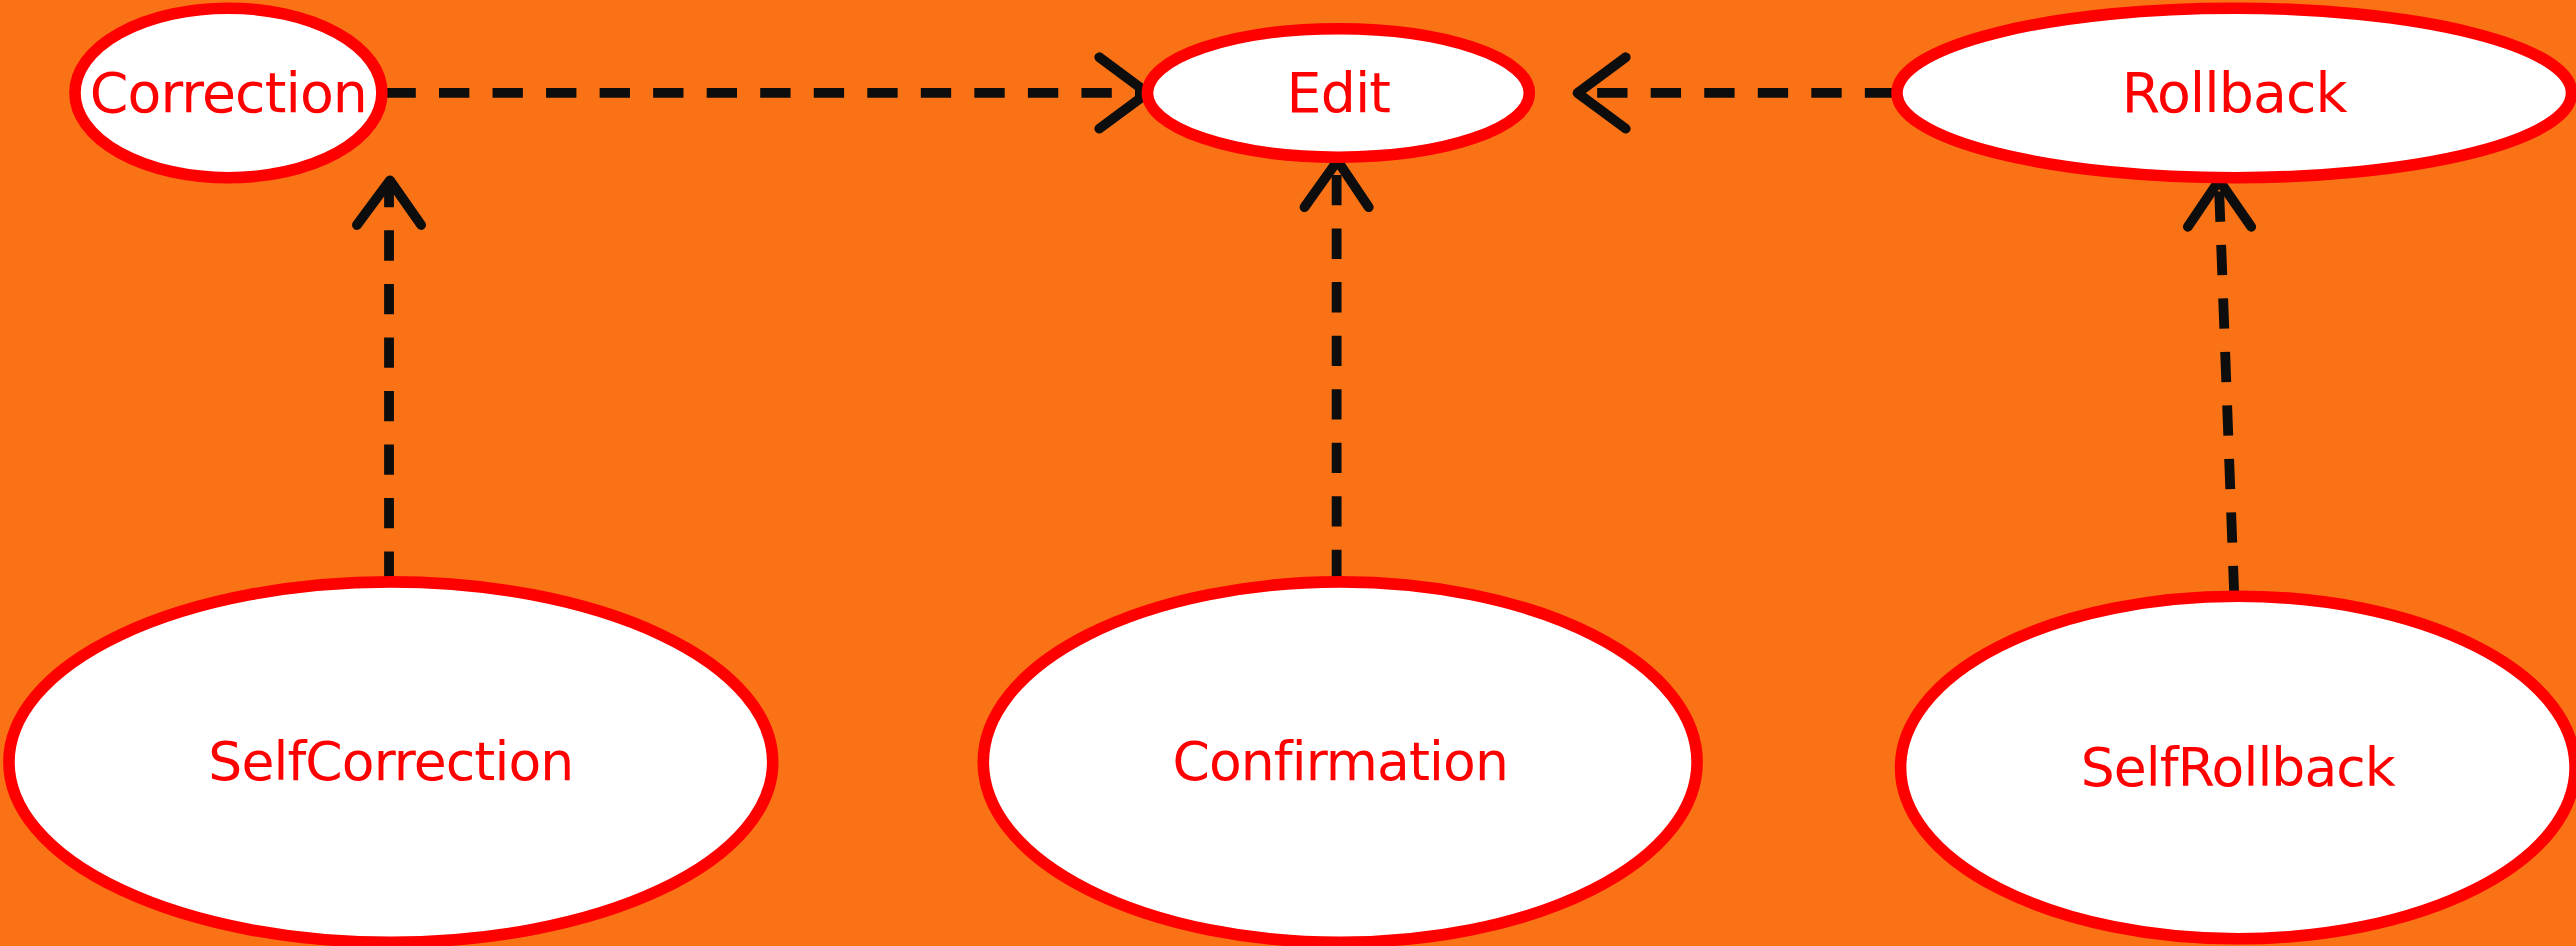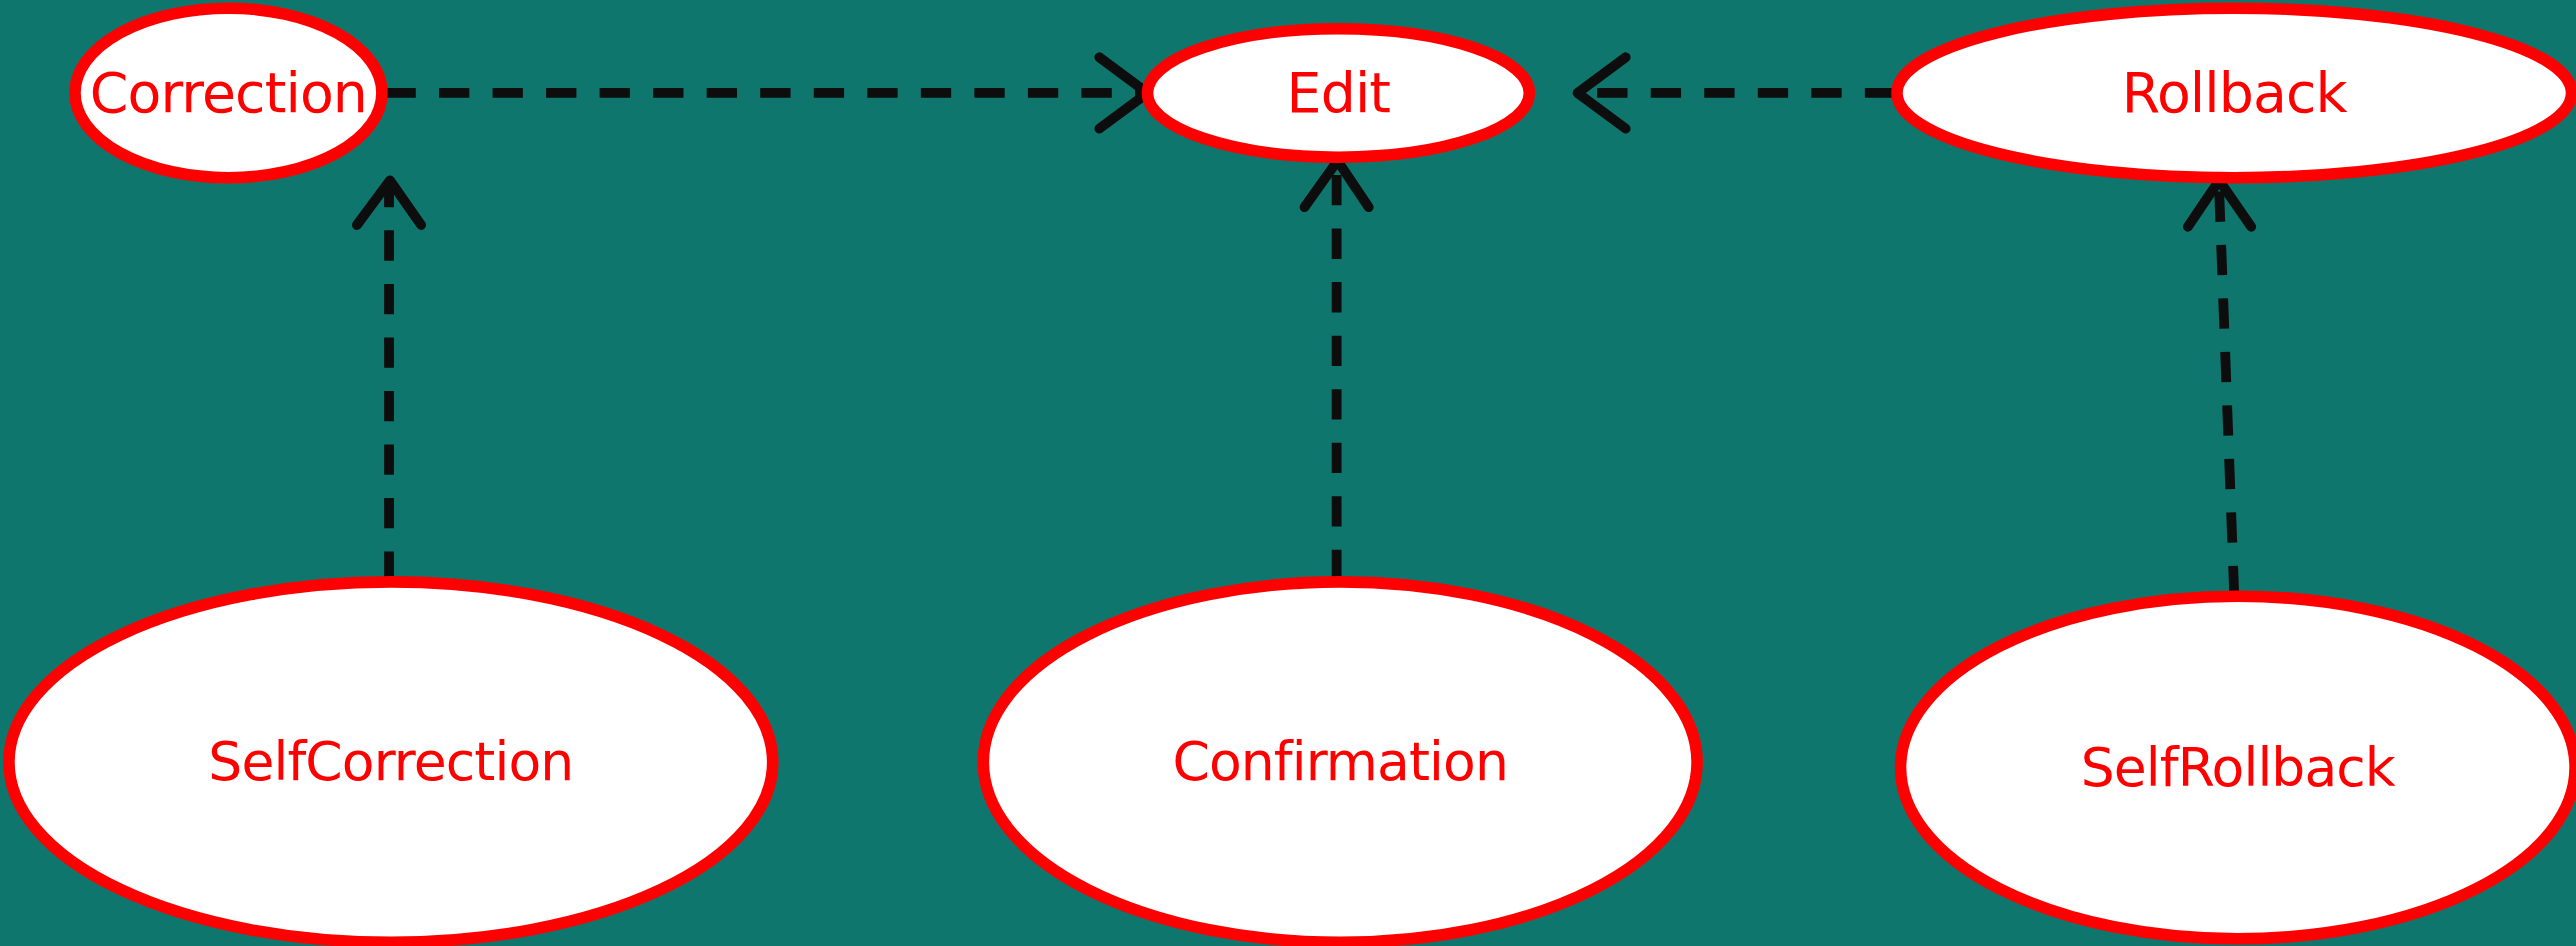--- a/index.html
+++ b/index.html
@@ -8,21 +8,21 @@
     padding: 0;
     background: #ffffff;
   }
   body {
     font-family: "DejaVu Sans", sans-serif;
   }
   #diagram-root {
     position: relative;
     width: 2576px;
     height: 947px;
-    background: #0f766e;
+    background: #f97316;
     overflow: hidden;
   }
   #diagram-svg {
     position: absolute;
     left: 0;
     top: 0;
     width: 2576px;
     height: 947px;
     display: block;
   }

